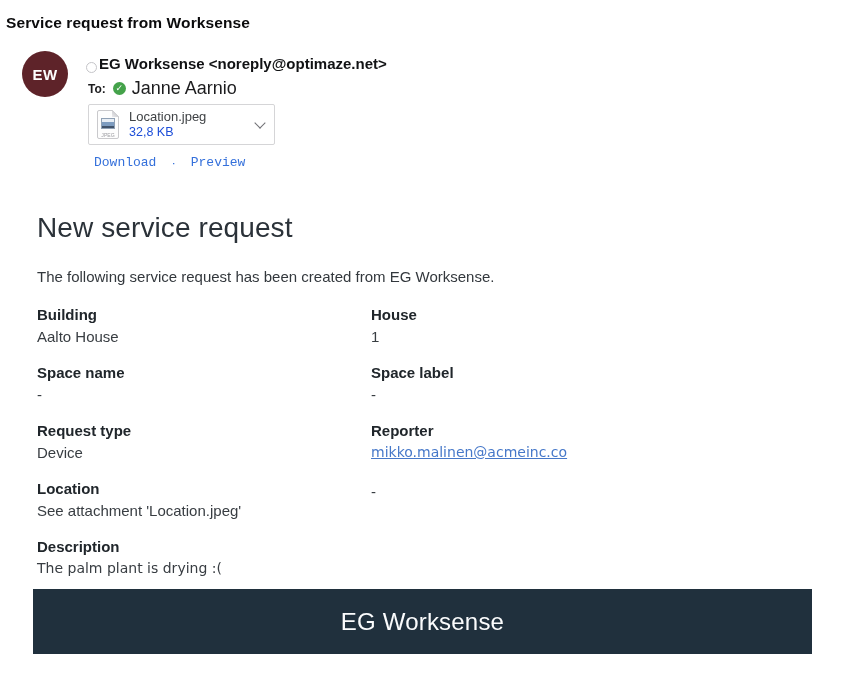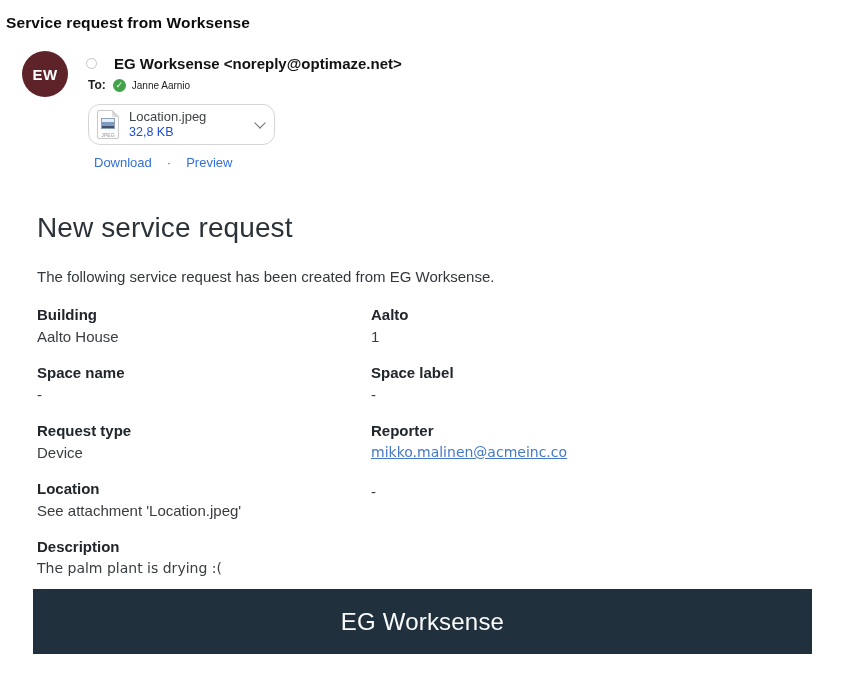--- a/index.html
+++ b/index.html
@@ -16,44 +16,44 @@
     font-size:15.5px; font-weight:700; color:#0b0b0c; letter-spacing:.1px;
   }
   .avatar {
     position:absolute; left:22px; top:51px; width:46px; height:46px;
     border-radius:50%; background:#5E2329; color:#ffffff;
     display:flex; align-items:center; justify-content:center;
     font-size:15px; font-weight:700; letter-spacing:.3px;
   }
   .sender-row {
     position:absolute; left:86px; top:54px;
-    display:flex; align-items:center; gap:17px;
+    display:flex; align-items:flex-end; gap:2px;
   }
   .ring-icon {
     width:11px; height:11px; border-radius:50%;
     border:1.5px solid #c5c5c9; background:transparent; flex:0 0 auto;
   }
   .sender-name { font-size:15px; font-weight:700; color:#111214; line-height:19px; }
 
   .to-row {
     position:absolute; left:88px; top:78px;
     display:flex; align-items:center;
   }
   .to-label { font-size:12px; font-weight:700; color:#1c1c1e; margin-right:7px; }
   .check-badge {
     width:13px; height:13px; border-radius:50%; background:#44A24A;
     color:#ffffff; font-size:9px; line-height:13px; text-align:center;
     margin-right:6px; flex:0 0 auto;
   }
-  .recipient { font-size:10px; color:#1c1c1e; }
+  .recipient { font-size:18px; color:#1c1c1e; }
 
   
   .attachment-card {
     position:absolute; left:88px; top:104px; width:187px; height:41px;
-    background:#ffffff; border:1px solid #d5d5d7; border-radius:12px;
+    background:#ffffff; border:1px solid #d5d5d7; border-radius:2px;
     display:flex; align-items:center; padding:0 10px 0 8px; cursor:default;
   }
   .file-icon {
     width:22px; height:29px; background:#fdfdfd; border:1px solid #c9c9cc;
     border-radius:2px; position:relative; flex:0 0 auto; margin-right:10px;
   }
   .file-fold {
     position:absolute; top:-1px; right:-1px; width:7px; height:7px;
     background:linear-gradient(225deg, #ffffff 48%, #cfcfd2 50%, #ececee 100%);
   }
@@ -73,21 +73,21 @@
     width:8px; height:8px; flex:0 0 auto; margin-left:6px; margin-top:-3px;
     border-right:1.6px solid #707075; border-bottom:1.6px solid #707075;
     transform:rotate(45deg);
   }
 
   .actions-row {
     position:absolute; left:94px; top:155px;
     display:flex; align-items:center; gap:15px;
     font-size:13px; color:#3470DB;
   }
-  .action-link { color:#3470DB; text-decoration:none; cursor:pointer; }
+  .action-link { color:#3470DB; text-decoration:none; cursor:pointer;font-family:Liberation Mono, monospace; }
   .action-sep { font-size:13px; color:#3470DB; }
 
   
   .body-title {
     position:absolute; left:37px; top:211px;
     font-size:28px; font-weight:400; color:#2B3239; letter-spacing:.1px;
     line-height:34px;
   }
   .body-intro {
     position:absolute; left:37px; top:267px;
@@ -150,21 +150,21 @@
 <div class="body-intro">The following service request has been created from EG Worksense.</div>
 
 <div class="fields-grid">
 
   <div class="field">
     <div class="field-label">Building</div>
     <div class="field-value">Aalto House</div>
   </div>
 
   <div class="field">
-    <div class="field-label">Aalto</div>
+    <div class="field-label">House</div>
     <div class="field-value">1</div>
   </div>
 
   <div class="field">
     <div class="field-label">Space name</div>
     <div class="field-value">-</div>
   </div>
 
   <div class="field">
     <div class="field-label">Space label</div>

